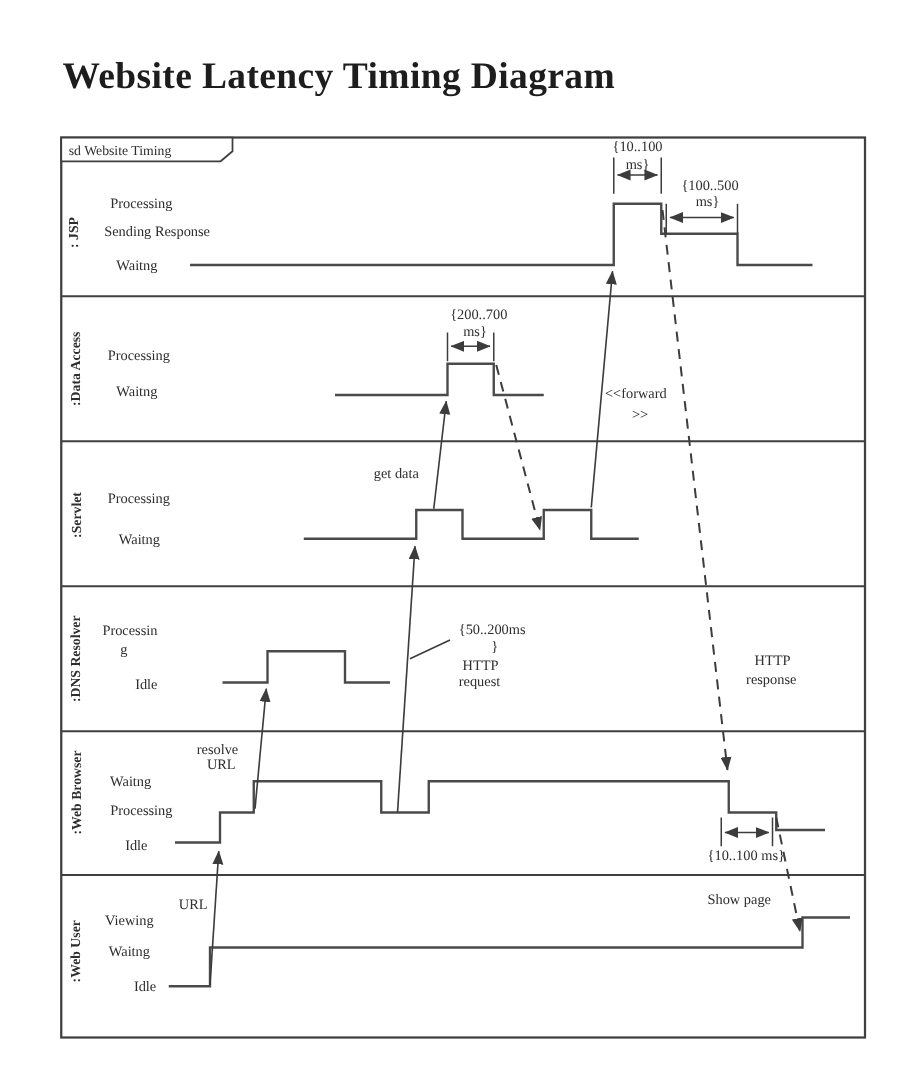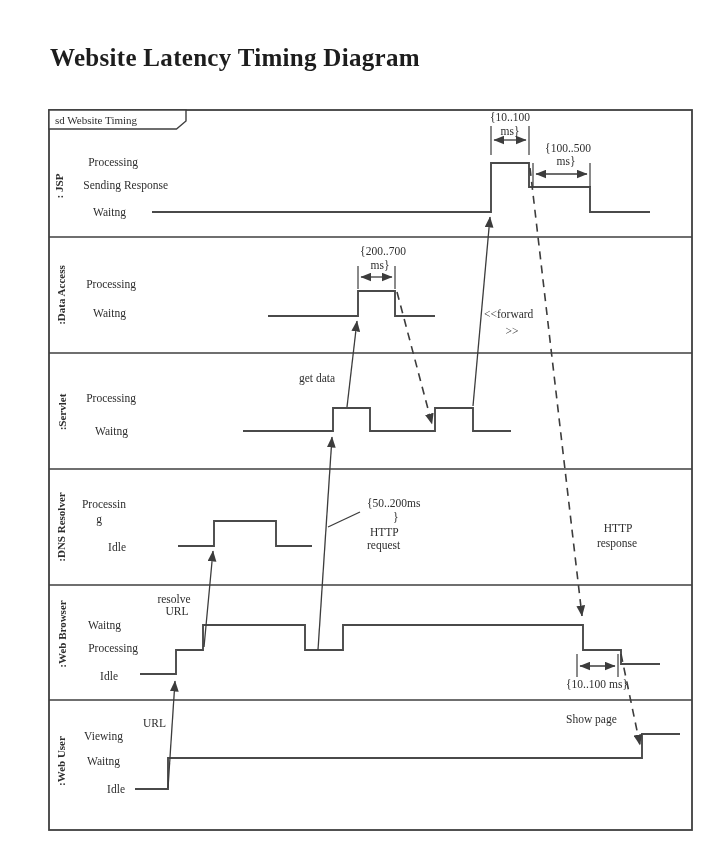--- a/index.html
+++ b/index.html
@@ -1,18 +1,18 @@
 <!DOCTYPE html>
 <html><head>
 <meta charset="utf-8">
 <style>
   html,body{margin:0;padding:0;background:#ffffff;}
   .page{position:relative;width:720px;height:858px;background:#ffffff;overflow:hidden;
         font-family:"Liberation Serif", serif;}
-  h1.title{position:absolute;left:50px;top:44px;margin:0;font-size:25px;font-weight:bold;
+  h1.title{position:absolute;left:50px;top:44px;margin:0;font-size:30px;font-weight:bold;
         color:#1d1d1d;letter-spacing:0.3px;font-family:"Liberation Serif", serif;}
   svg{position:absolute;left:0;top:0;}
   .frame{fill:none;stroke:#3f3f3f;stroke-width:1.8;}
   .sep{stroke:#3f3f3f;stroke-width:1.5;}
   .tab{fill:#ffffff;stroke:#3f3f3f;stroke-width:1.4;}
   .wave{fill:none;stroke:#4a4a4a;stroke-width:1.9;stroke-linejoin:miter;}
   .msg{stroke:#3c3c3c;stroke-width:1.3;fill:none;}
   .dash{stroke-dasharray:8,6;stroke-width:1.6;}
   .tick{stroke:#3c3c3c;stroke-width:1.2;}
   text{fill:#2e2e2e;font-family:"Liberation Serif", serif;}

